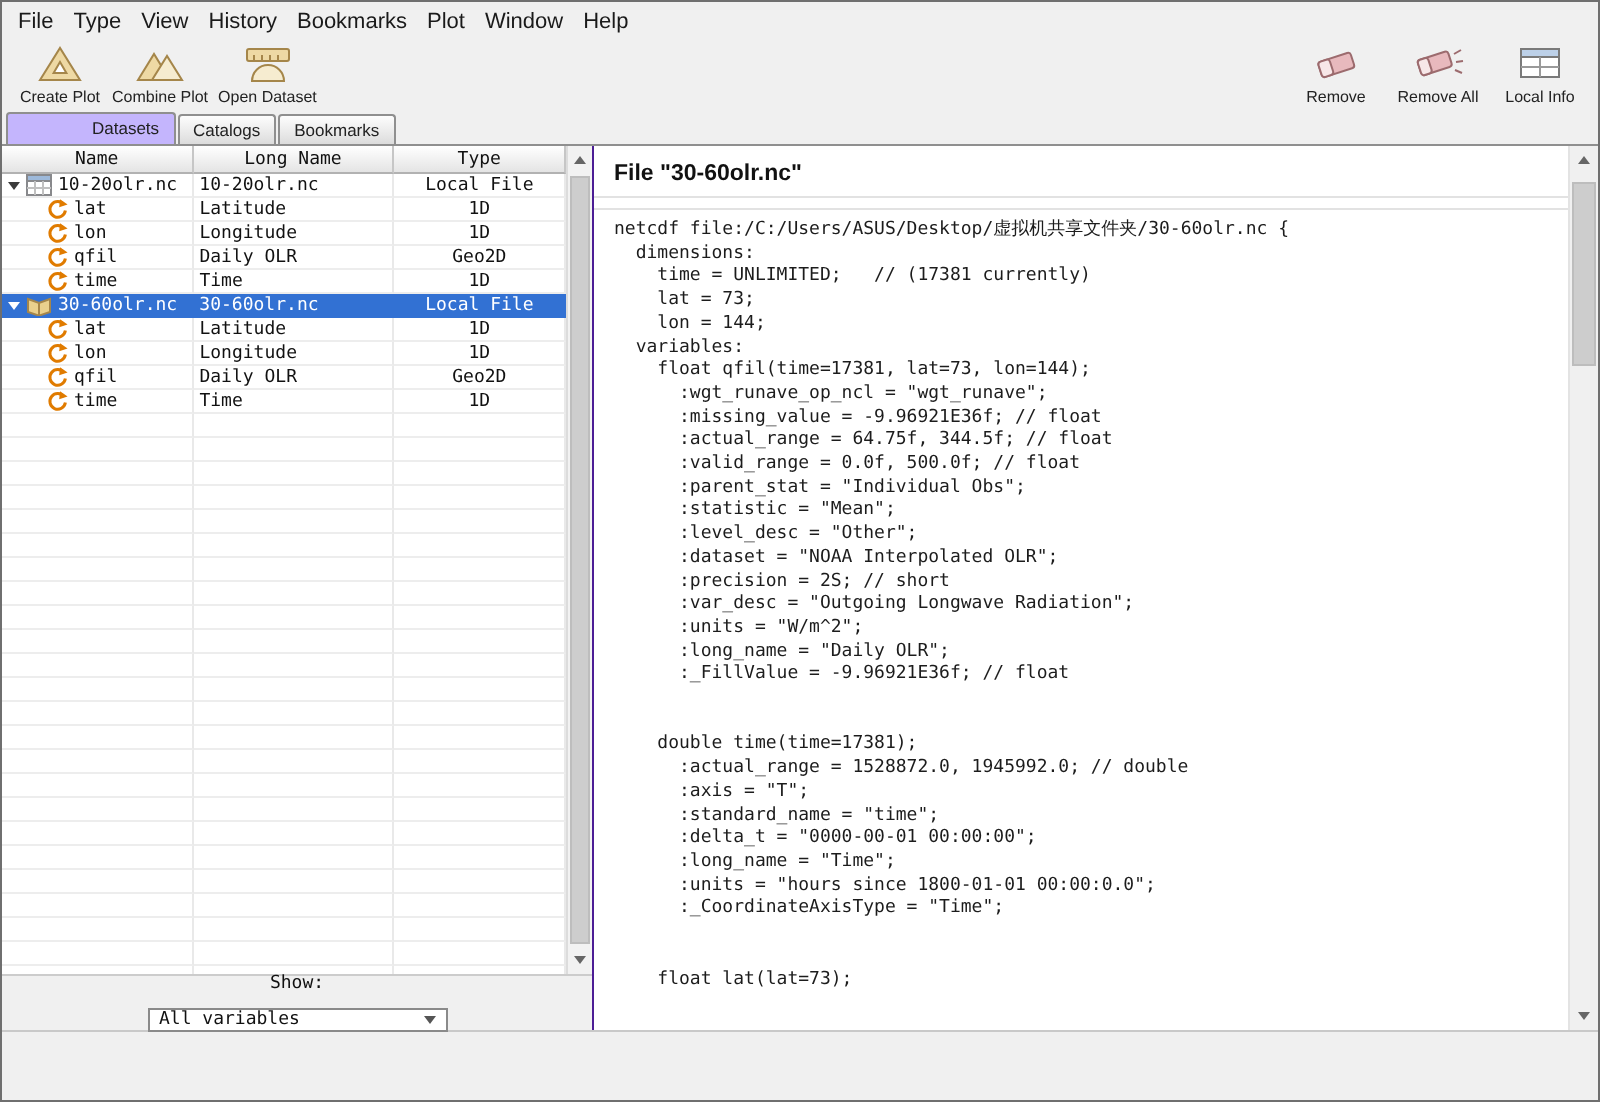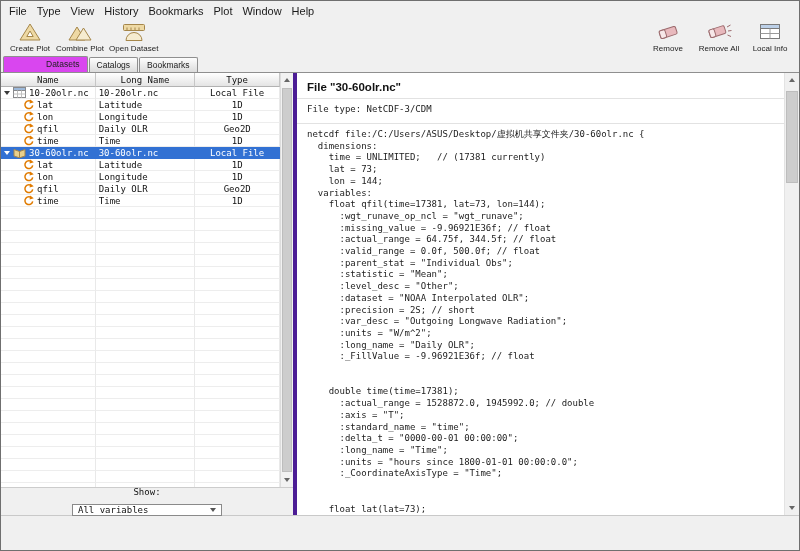--- a/index.html
+++ b/index.html
@@ -28,26 +28,26 @@
   .tool-group { display:flex; gap:5px; }
   .tool-group.right { margin-left:auto; gap:9px; }
   .tool-btn { display:flex; flex-direction:column; align-items:center; min-width:42px; }
   .tool-btn .ticon { height:22px; display:flex; align-items:flex-end; }
   .tool-btn .tlabel { font-size:8px; color:#222; white-space:nowrap; margin-top:1px; }
 
   
   .tabbar { height:16px; display:flex; align-items:flex-end; padding-left:2px; gap:1px; }
   .tab { font-size:8.5px; padding:2px 7px; border:1px solid #8f8f8f; border-bottom:none;
          background:linear-gradient(#fdfdfd,#dcdcdc); color:#222; border-radius:2px 2px 0 0; }
-  .tab.active { background:#d946ef; padding-bottom:3px;padding-left:42px; }
+  .tab.active { background:#c4b5fd; padding-bottom:3px;padding-left:42px; }
 
   
   .main { height:444px; display:flex; border-top:1px solid #8f8f8f; border-bottom:1px solid #c9c9c9; }
 
-  .left-panel { width:296px; border-right:4px solid #4c1d95; display:flex; flex-direction:column; background:#fff; }
+  .left-panel { width:296px; border-right:1px solid #4c1d95; display:flex; flex-direction:column; background:#fff; }
   .table-wrap { position:relative; height:416px; overflow:hidden; background:#fff; padding-right:13px; }
 
   .thead { display:flex; height:14px; }
   .hcell { font-size:9px; font-family:"DejaVu Sans Mono",monospace; display:flex; align-items:center;
            justify-content:center; background:linear-gradient(#ffffff,#e4e4e4);
            border-right:1px solid #c6c6c6; border-bottom:1px solid #b2b2b2; color:#111; }
   .c0 { width:96px; } .c1 { width:101px; } .c2 { width:86px; }
 
   .tbody { height:402px; overflow:hidden; }
   .trow { display:flex; height:12px; }
@@ -465,21 +465,20 @@
           <span>All variables</span>
           <span class="chev"></span>
         </div>
       </div>
     </div>
 
     <div class="right-panel">
       <div class="info-inner">
         <div class="info-title">File "30-60olr.nc"</div>
         <div class="info-sep"></div>
-        <div class="info-filetype">File type: NetCDF-3/CDM</div>
         <div class="info-sep"></div>
         <pre class="info-content">netcdf file:/C:/Users/ASUS/Desktop/虚拟机共享文件夹/30-60olr.nc {
   dimensions:
     time = UNLIMITED;   // (17381 currently)
     lat = 73;
     lon = 144;
   variables:
     float qfil(time=17381, lat=73, lon=144);
       :wgt_runave_op_ncl = "wgt_runave";
       :missing_value = -9.96921E36f; // float

